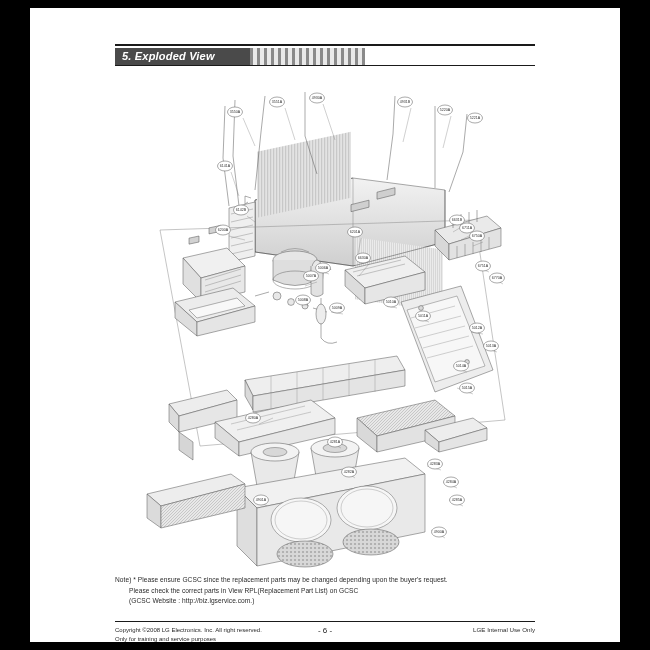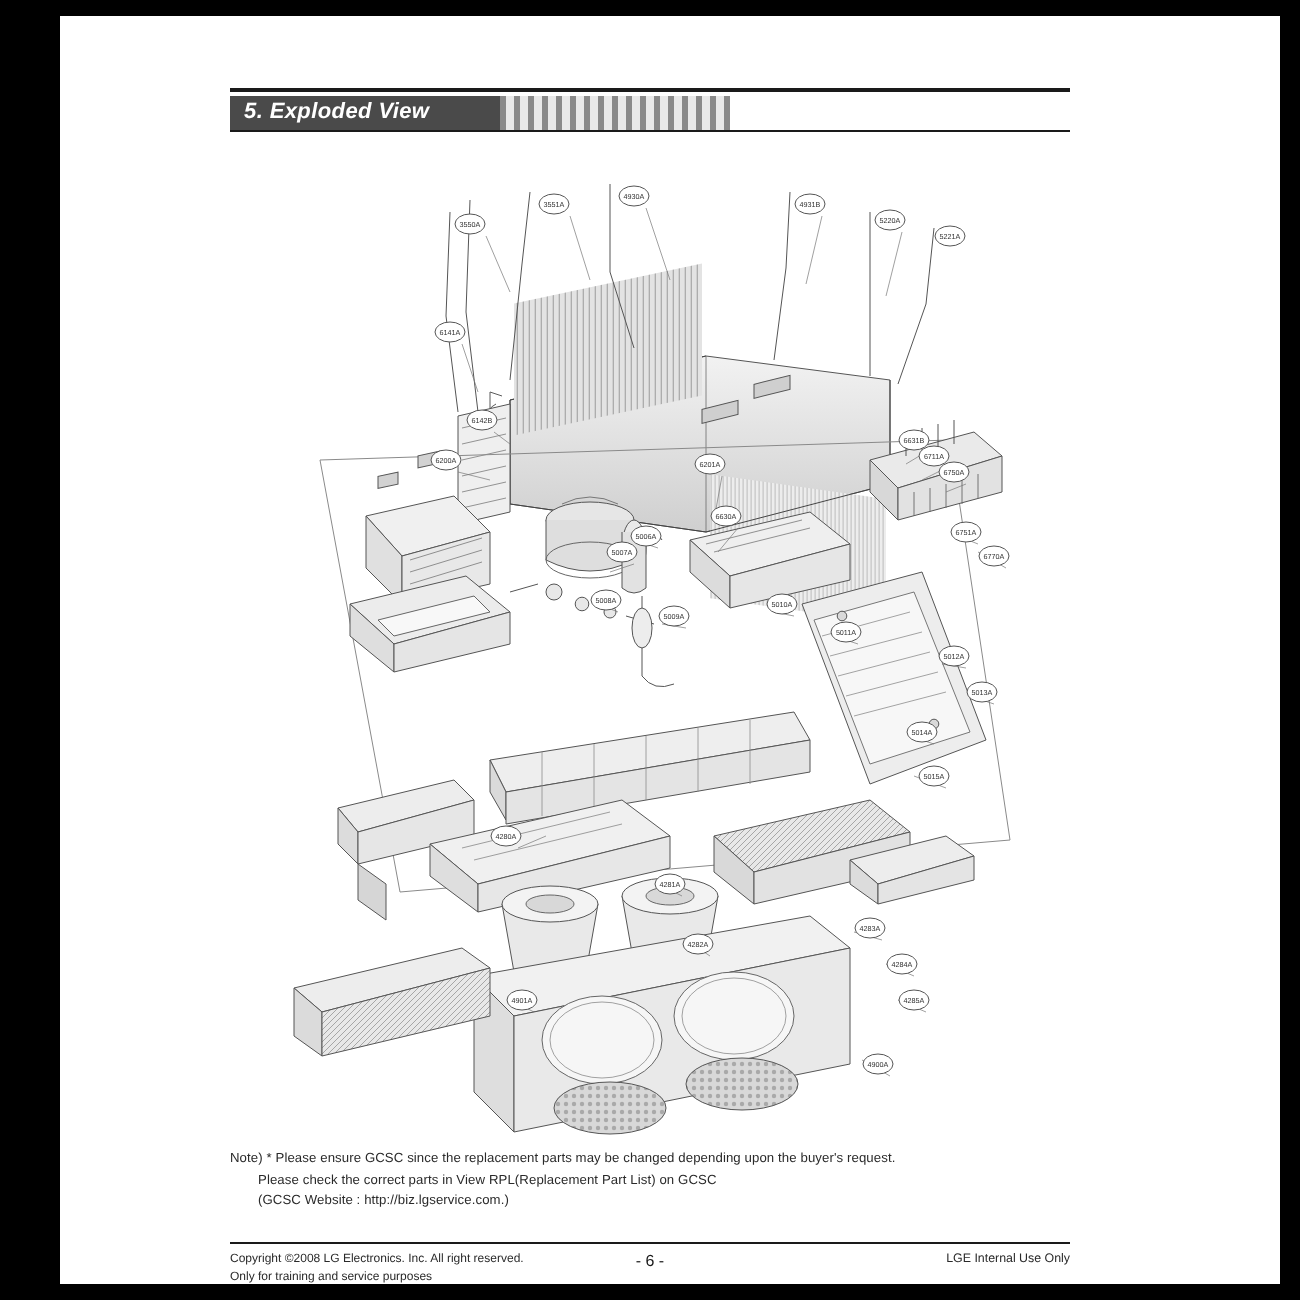--- a/index.html
+++ b/index.html
@@ -14,21 +14,20 @@
     font-family: "Liberation Sans", sans-serif;
   }
   .page {
     position: absolute;
     left: 30px;
     top: 8px;
     width: 590px;
     height: 634px;
     background: #ffffff;
     overflow: hidden;
-    padding-left: 20px;
   }
 
   
   .header {
     position: absolute;
     left: 85px;
     top: 36px;
     width: 420px;
     height: 22px;
   }

